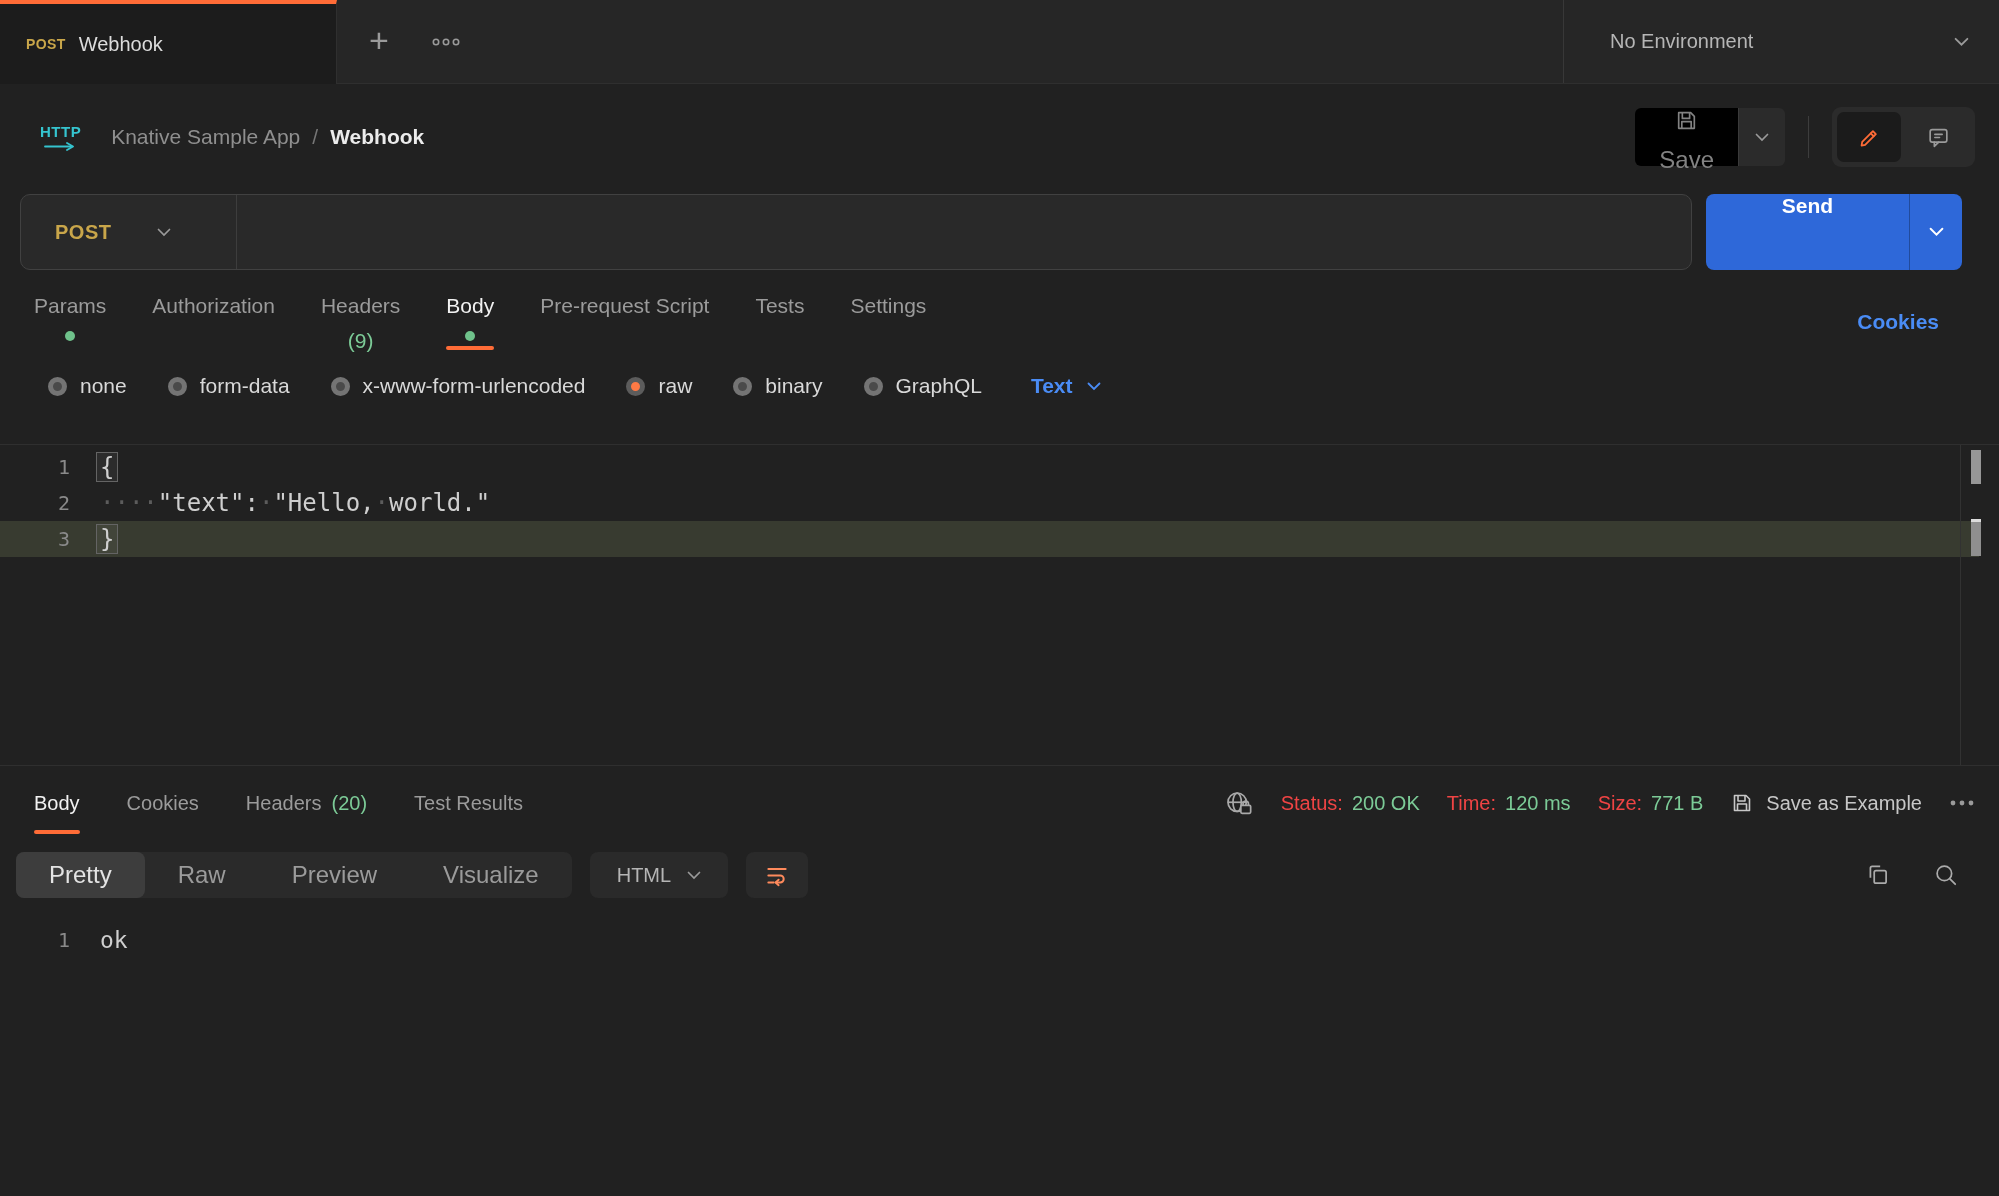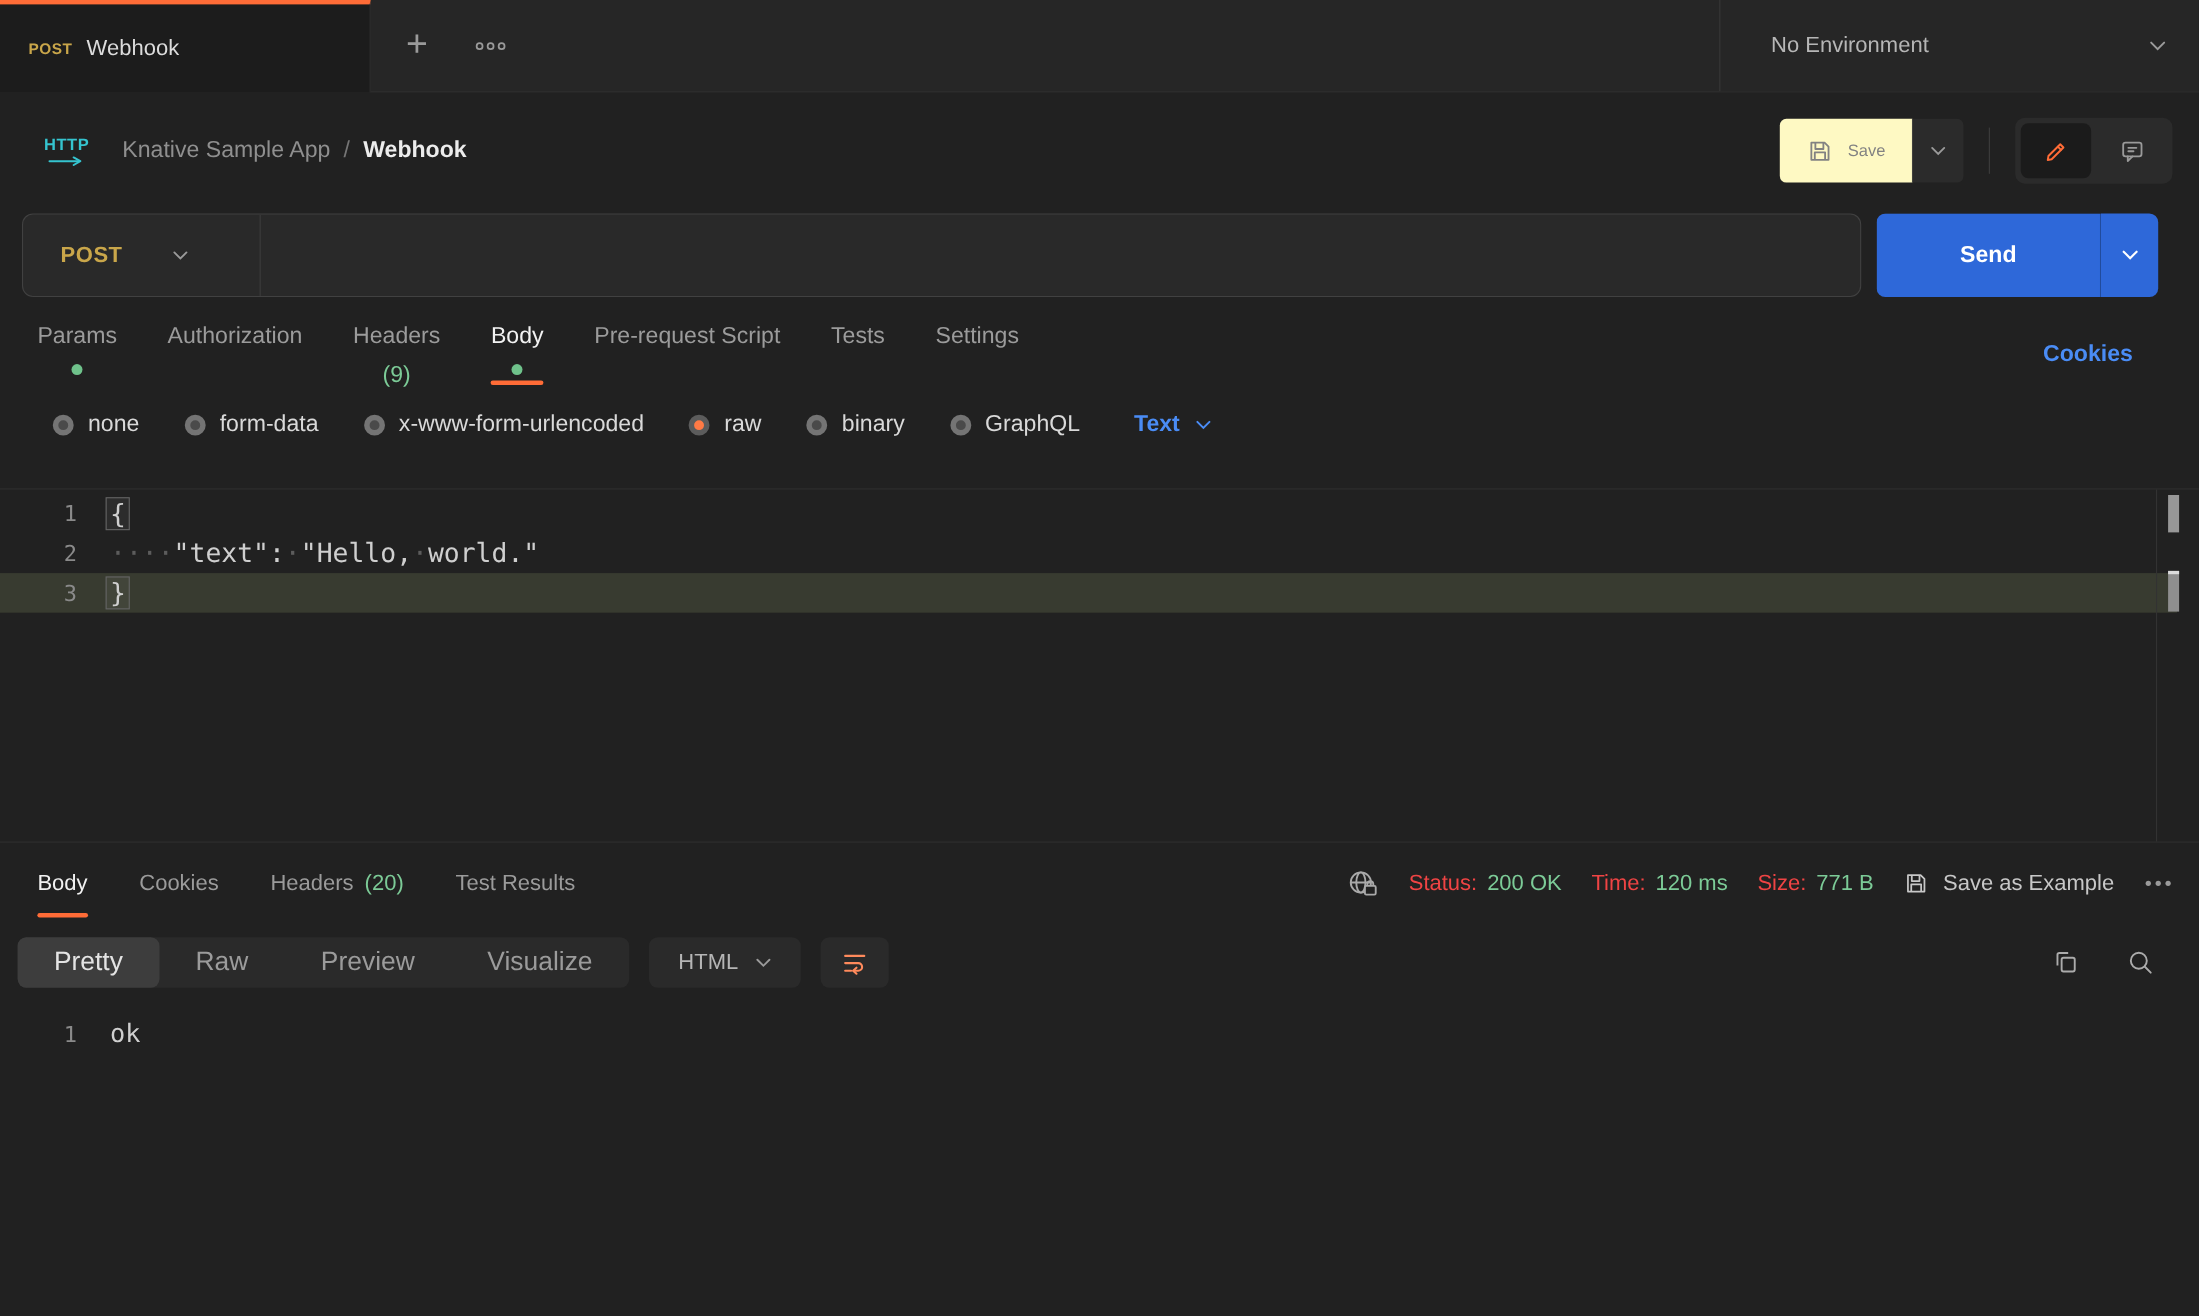--- a/index.html
+++ b/index.html
@@ -35,40 +35,40 @@
   .header-row { height:106px; display:flex; align-items:center; padding:0 24px 0 40px; }
   .http-badge { margin-right:30px; display:flex; flex-direction:column; align-items:center; gap:2px; color:#35c4cf; }
   .http-badge-text { font-size:15px; font-weight:700; letter-spacing:.5px; }
   .crumb { display:flex; align-items:center; font-size:21px; }
   .crumb-collection { color:#8f8f8f; }
   .crumb-sep { color:#767676; margin:0 12px; }
   .crumb-request { color:#ececec; font-weight:600; }
   .header-spacer { flex:1; }
   .save-group { display:flex; height:58px; }
   .save-main {
-    background:#fef9c3; border-radius:6px 0 0 6px; display:flex; align-items:center;
-    gap:13px; padding:0 24px; color:#828282; font-size:15px; border-right:1px solid #3a3a3a;
+    background:#000000; border-radius:6px 0 0 6px; display:flex; align-items:center;
+    gap:13px; padding:0 24px; color:#828282; font-size:24px; border-right:1px solid #3a3a3a;flex-direction:column;
   }
   .save-caret { background:#2b2b2b; border-radius:0 6px 6px 0; width:46px; display:flex; align-items:center; justify-content:center; color:#9a9a9a; }
   .header-vdiv { width:1px; height:42px; background:#3d3d3d; margin:0 23px; }
   .icon-pair { background:#2b2b2b; border-radius:9px; padding:5px; display:flex; gap:5px; height:60px; }
   .icon-btn { width:64px; border-radius:7px; display:flex; align-items:center; justify-content:center; color:#9a9a9a; }
   .icon-btn.active { background:#1b1b1b; color:#ff6c37; }
 
   
   .url-row { display:flex; margin:4px 37px 0 20px; height:76px; gap:14px; }
   .url-box { flex:1; border:1px solid #414141; border-radius:10px; background:#292929; display:flex; align-items:center; overflow:hidden; }
   .method-select { display:flex; align-items:center; padding:0 0 0 34px; min-width:215px; color:#9a9a9a; }
   .method-label { color:#c9a64a; font-size:20px; font-weight:700; letter-spacing:.5px; margin-right:46px; }
   .url-vdiv { width:1px; align-self:stretch; background:#3d3d3d; }
   .url-text { padding-left:27px; font-size:23px; letter-spacing:.2px; color:#d6d6d6; white-space:nowrap; }
   .send-group { display:flex; width:256px; }
   .send-main {
     flex:1; background:#2e68d9; border-radius:8px 0 0 8px; color:#ffffff;
-    font-size:21px; font-weight:600; display:flex; align-items:center; justify-content:center;
+    font-size:21px; font-weight:600; display:flex; align-items:flex-start; justify-content:center;
     border-right:1px solid rgba(0,0,0,.28);
   }
   .send-caret { width:52px; background:#2e68d9; border-radius:0 8px 8px 0; display:flex; align-items:center; justify-content:center; color:#fff; }
 
   
   .req-tabs { display:flex; align-items:stretch; height:56px; margin-top:24px; padding:0 34px; gap:46px; font-size:21px; color:#9b9b9b; }
   .req-tab { display:flex; align-items:center; gap:11px; position:relative;flex-direction:column; }
   .req-tab.active { color:#f2f2f2; font-weight:500; }
   .req-tab.active::after { content:""; position:absolute; left:0; right:0; bottom:0; height:4px; background:#ff6c37; border-radius:2px; }
   .green-dot { width:10px; height:10px; border-radius:50%; background:#6fc28b; margin-top:2px; }

